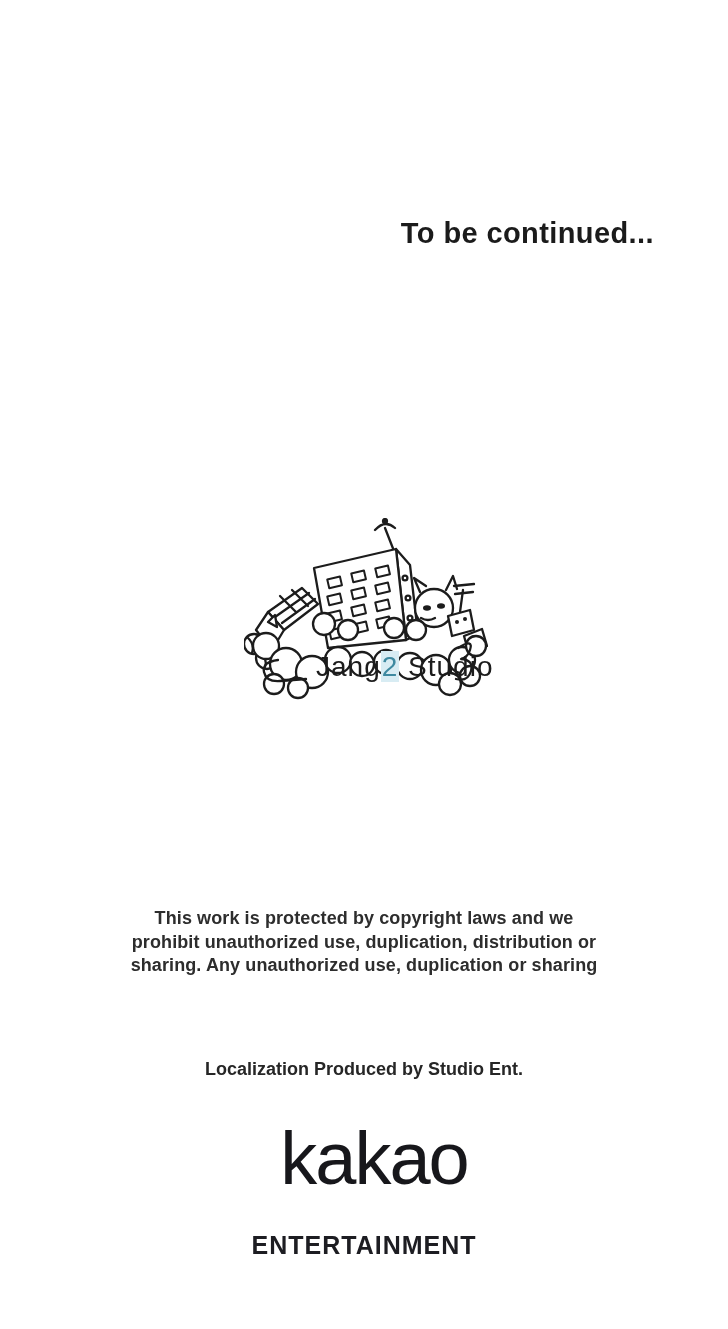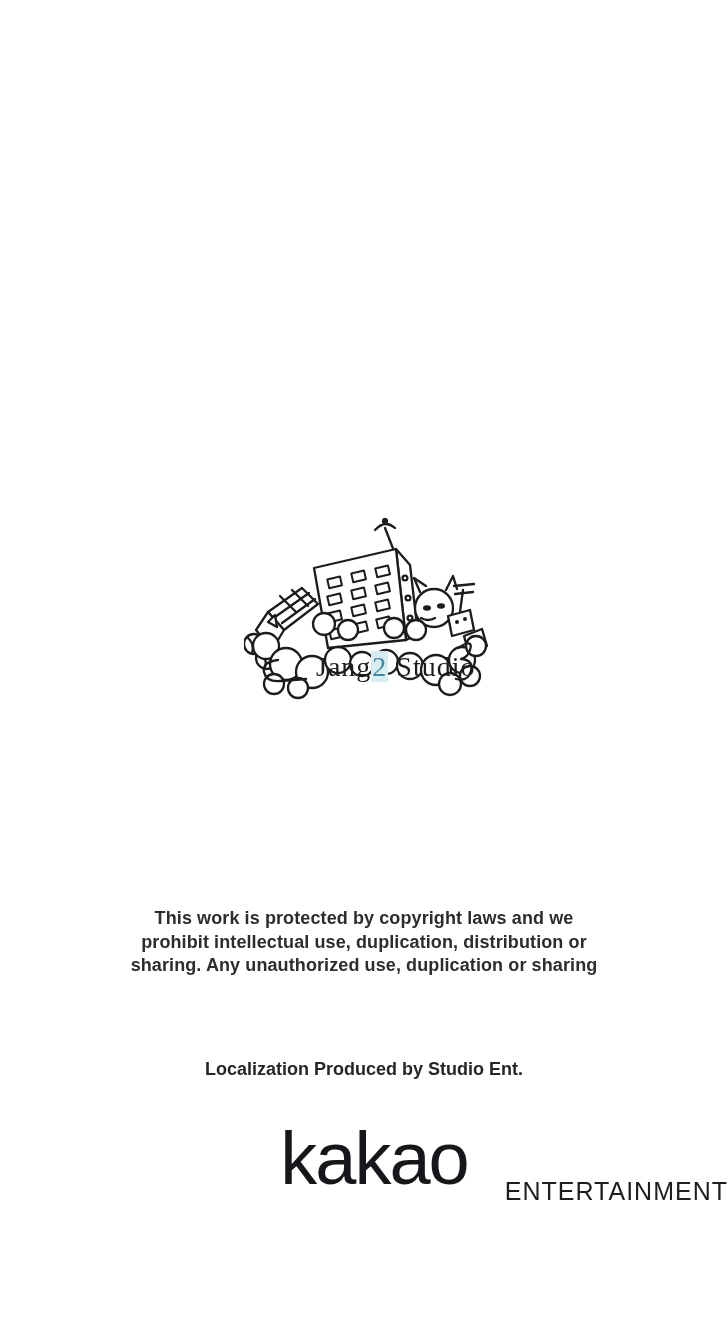--- a/index.html
+++ b/index.html
@@ -28,21 +28,21 @@
   
   .logo {
     position: absolute;
     top: 518px; left: 244px;
     width: 244px; height: 182px;
   }
   .logo svg { position: absolute; top: 0; left: 0; }
   .logo-text {
     position: absolute;
     top: 134px; left: 72px;
-    font-family: Liberation Serif, serif;
+    font-family: Liberation Sans, sans-serif;
     font-size: 28px;
     letter-spacing: 1px;
     color: #1c1c1c;
     white-space: nowrap;
     line-height: 30px;
   }
   .logo-text .two {
     color: #3e89a0;
     background: #d8ecf3;
     padding: 0 1px;
@@ -79,35 +79,36 @@
     font-size: 74px;
     font-weight: 400;
     letter-spacing: -2px;
     line-height: 74px;
     color: #17171b;
     white-space: nowrap;
     margin-left: 20px;
   }
   .kakao-division {
     position: absolute;
-    top: 1176px; left: 0; right: 0;
-    text-align: right;
+    top: 1230px; left: 0; right: 0;
+    text-align: center;
     font-size: 25px;
-    font-weight: 400;
+    font-weight: 700;
     letter-spacing: 1px;
     line-height: 30px;
     color: #1d1d22;
     white-space: nowrap;
   }
 </style>
 </head>
 <body>
 
 <div class="page">
 
+  <div class="continued">To be continued...</div>
 
   <div class="logo">
     <svg width="244" height="182" viewBox="0 0 244 182" fill="none" stroke="#1c1c1c" stroke-width="2.3" stroke-linecap="round" stroke-linejoin="round">
 
       <g>
         <circle cx="10" cy="126" r="10" fill="#fff"></circle>
         <path d="M 3 119 Q 11 126 8 135" fill="none"></path>
         <circle cx="23" cy="140" r="11" fill="#fff"></circle>
         <path d="M 15 133 Q 24 140 21 149" fill="none"></path>
       </g>
@@ -188,21 +189,21 @@
 
       <path d="M 34 142 Q 18 144 20 154 Q 22 164 36 163 L 62 161" fill="none"></path>
       <path d="M 214 130 Q 230 120 226 132 Q 224 139 217 141 Q 230 142 227 153 Q 224 164 212 161" fill="none"></path>
     </svg>
 
     <div class="logo-text"><span>Jang</span><span class="two">2</span><span> Studio</span></div>
   </div>
 
   <div class="copyright">
     <div>This work is protected by copyright laws and we</div>
-    <div>prohibit intellectual use, duplication, distribution or</div>
+    <div>prohibit unauthorized use, duplication, distribution or</div>
     <div>sharing. Any unauthorized use, duplication or sharing</div>
   </div>
 
   <div class="localization">Localization Produced by Studio Ent.</div>
 
   <div class="kakao-word">kakao</div>
 
   <div class="kakao-division">ENTERTAINMENT</div>
 
 </div>

